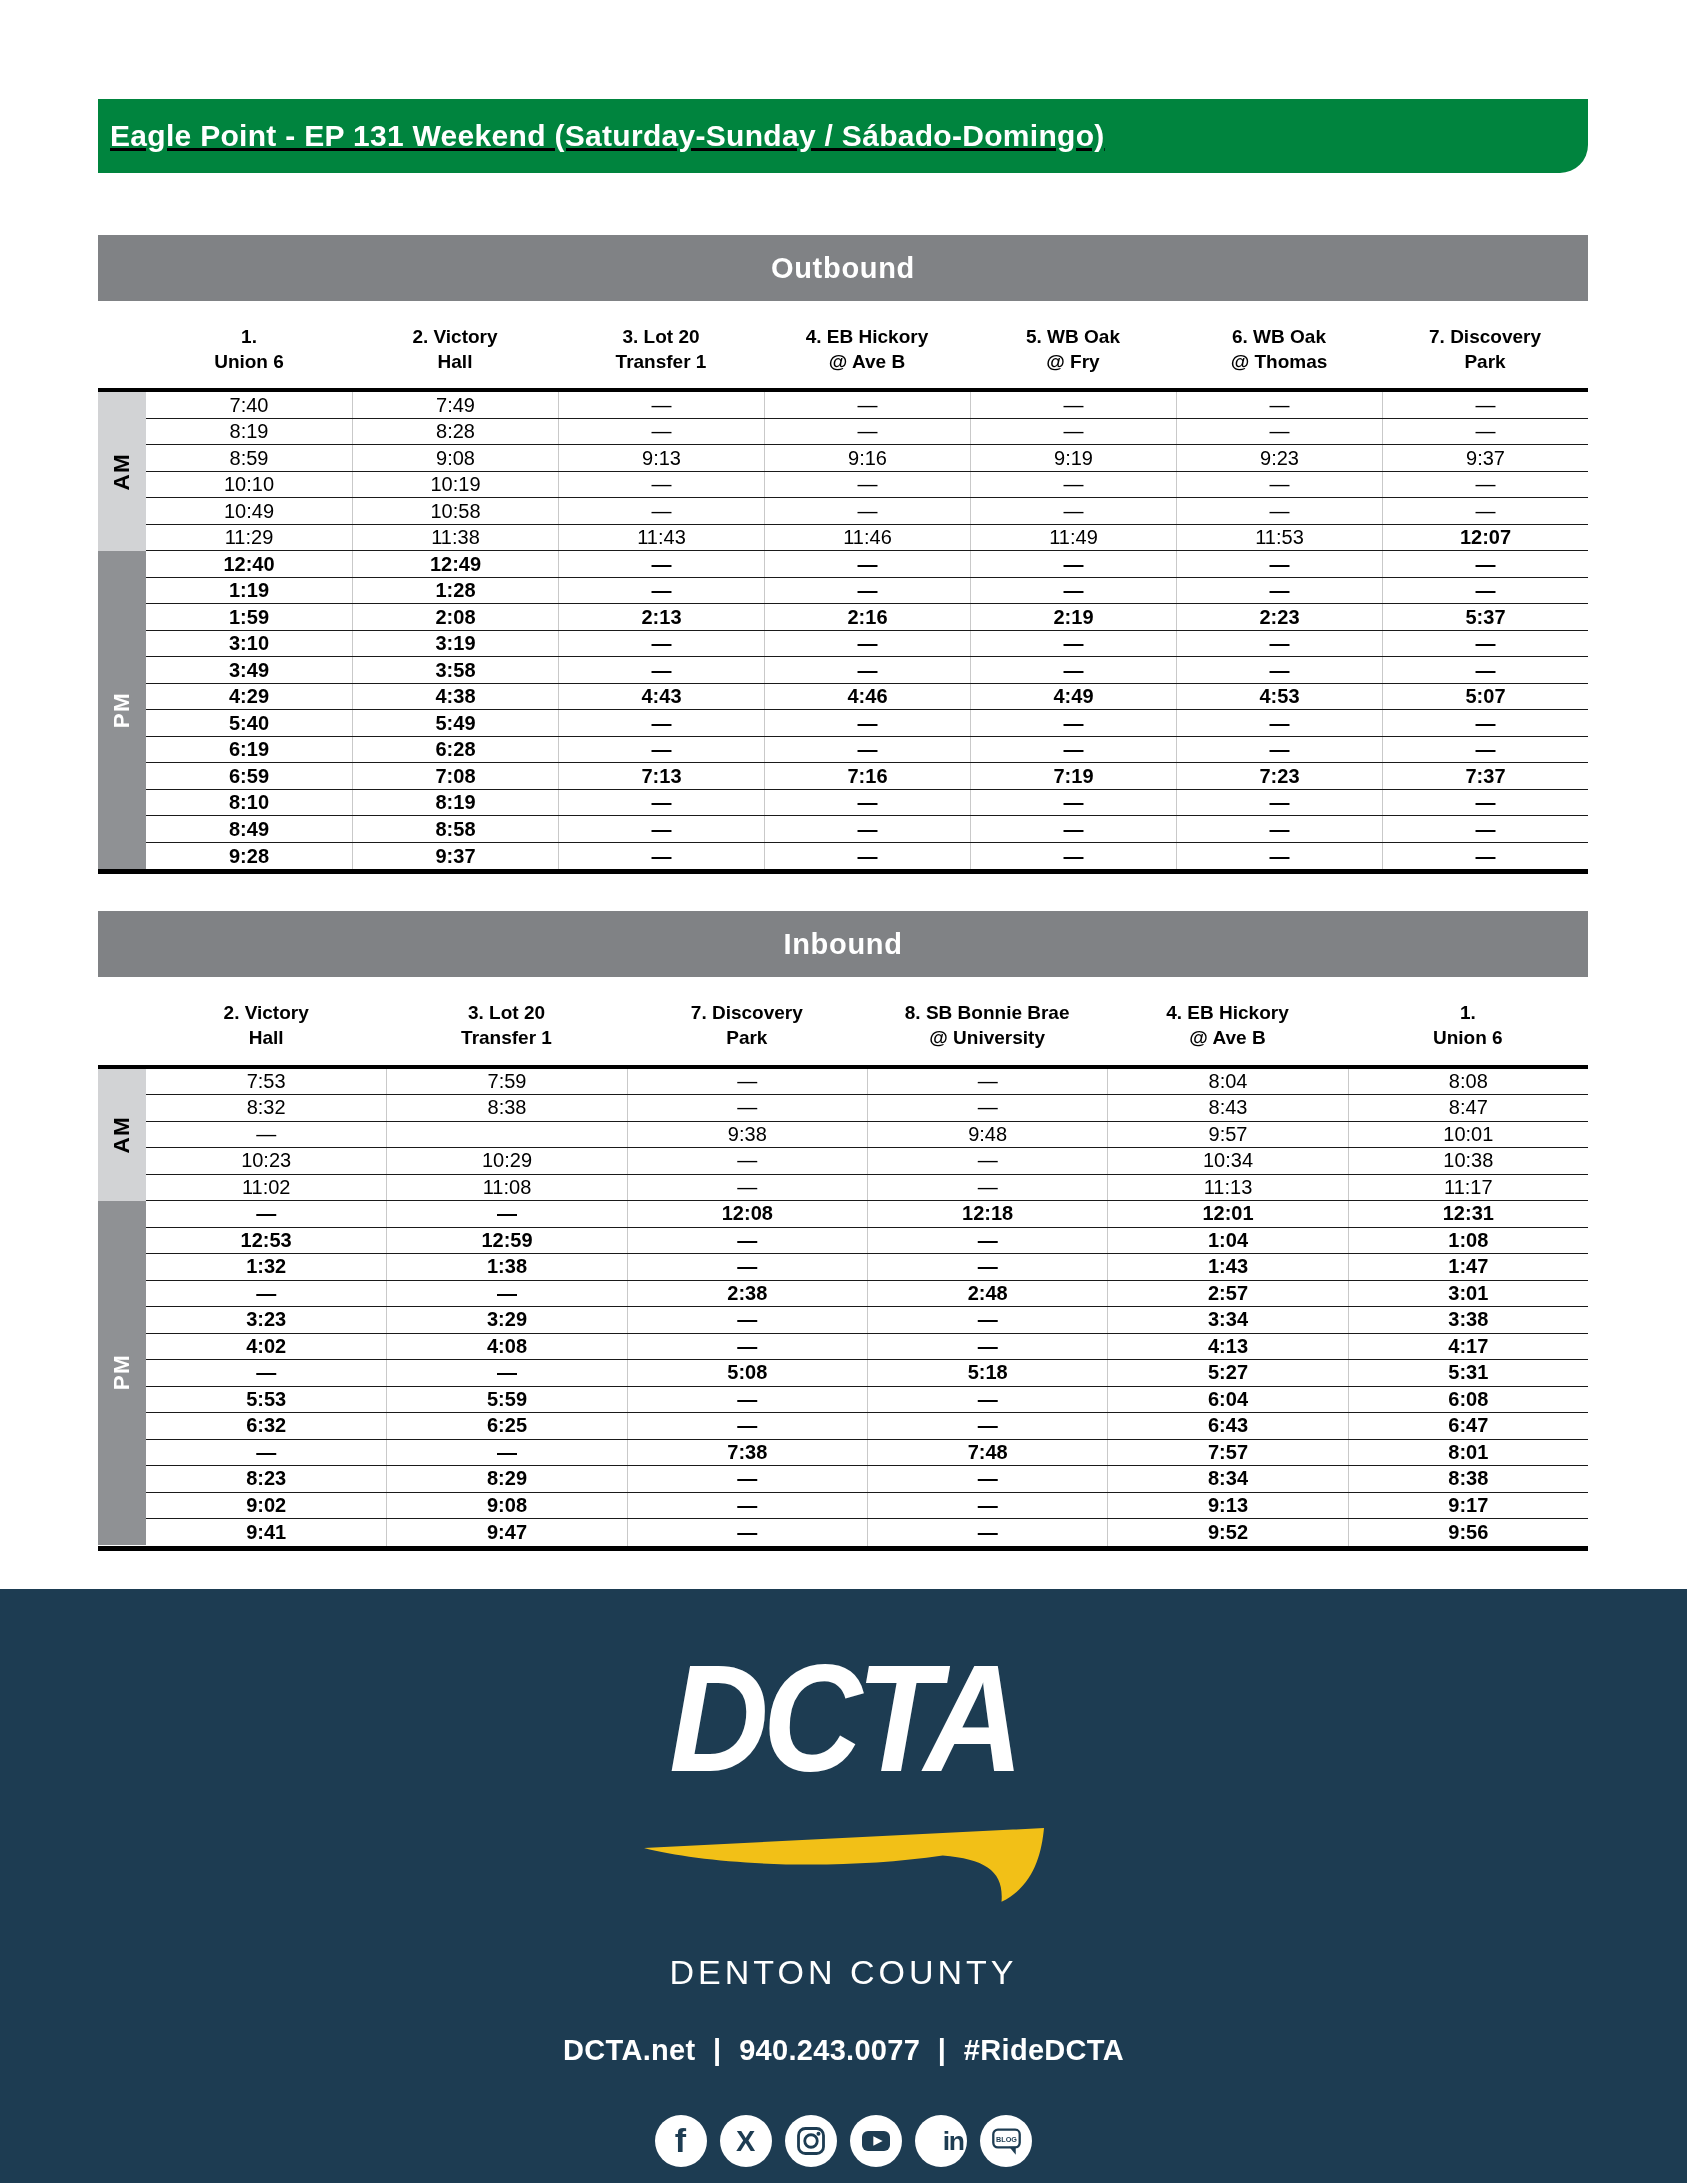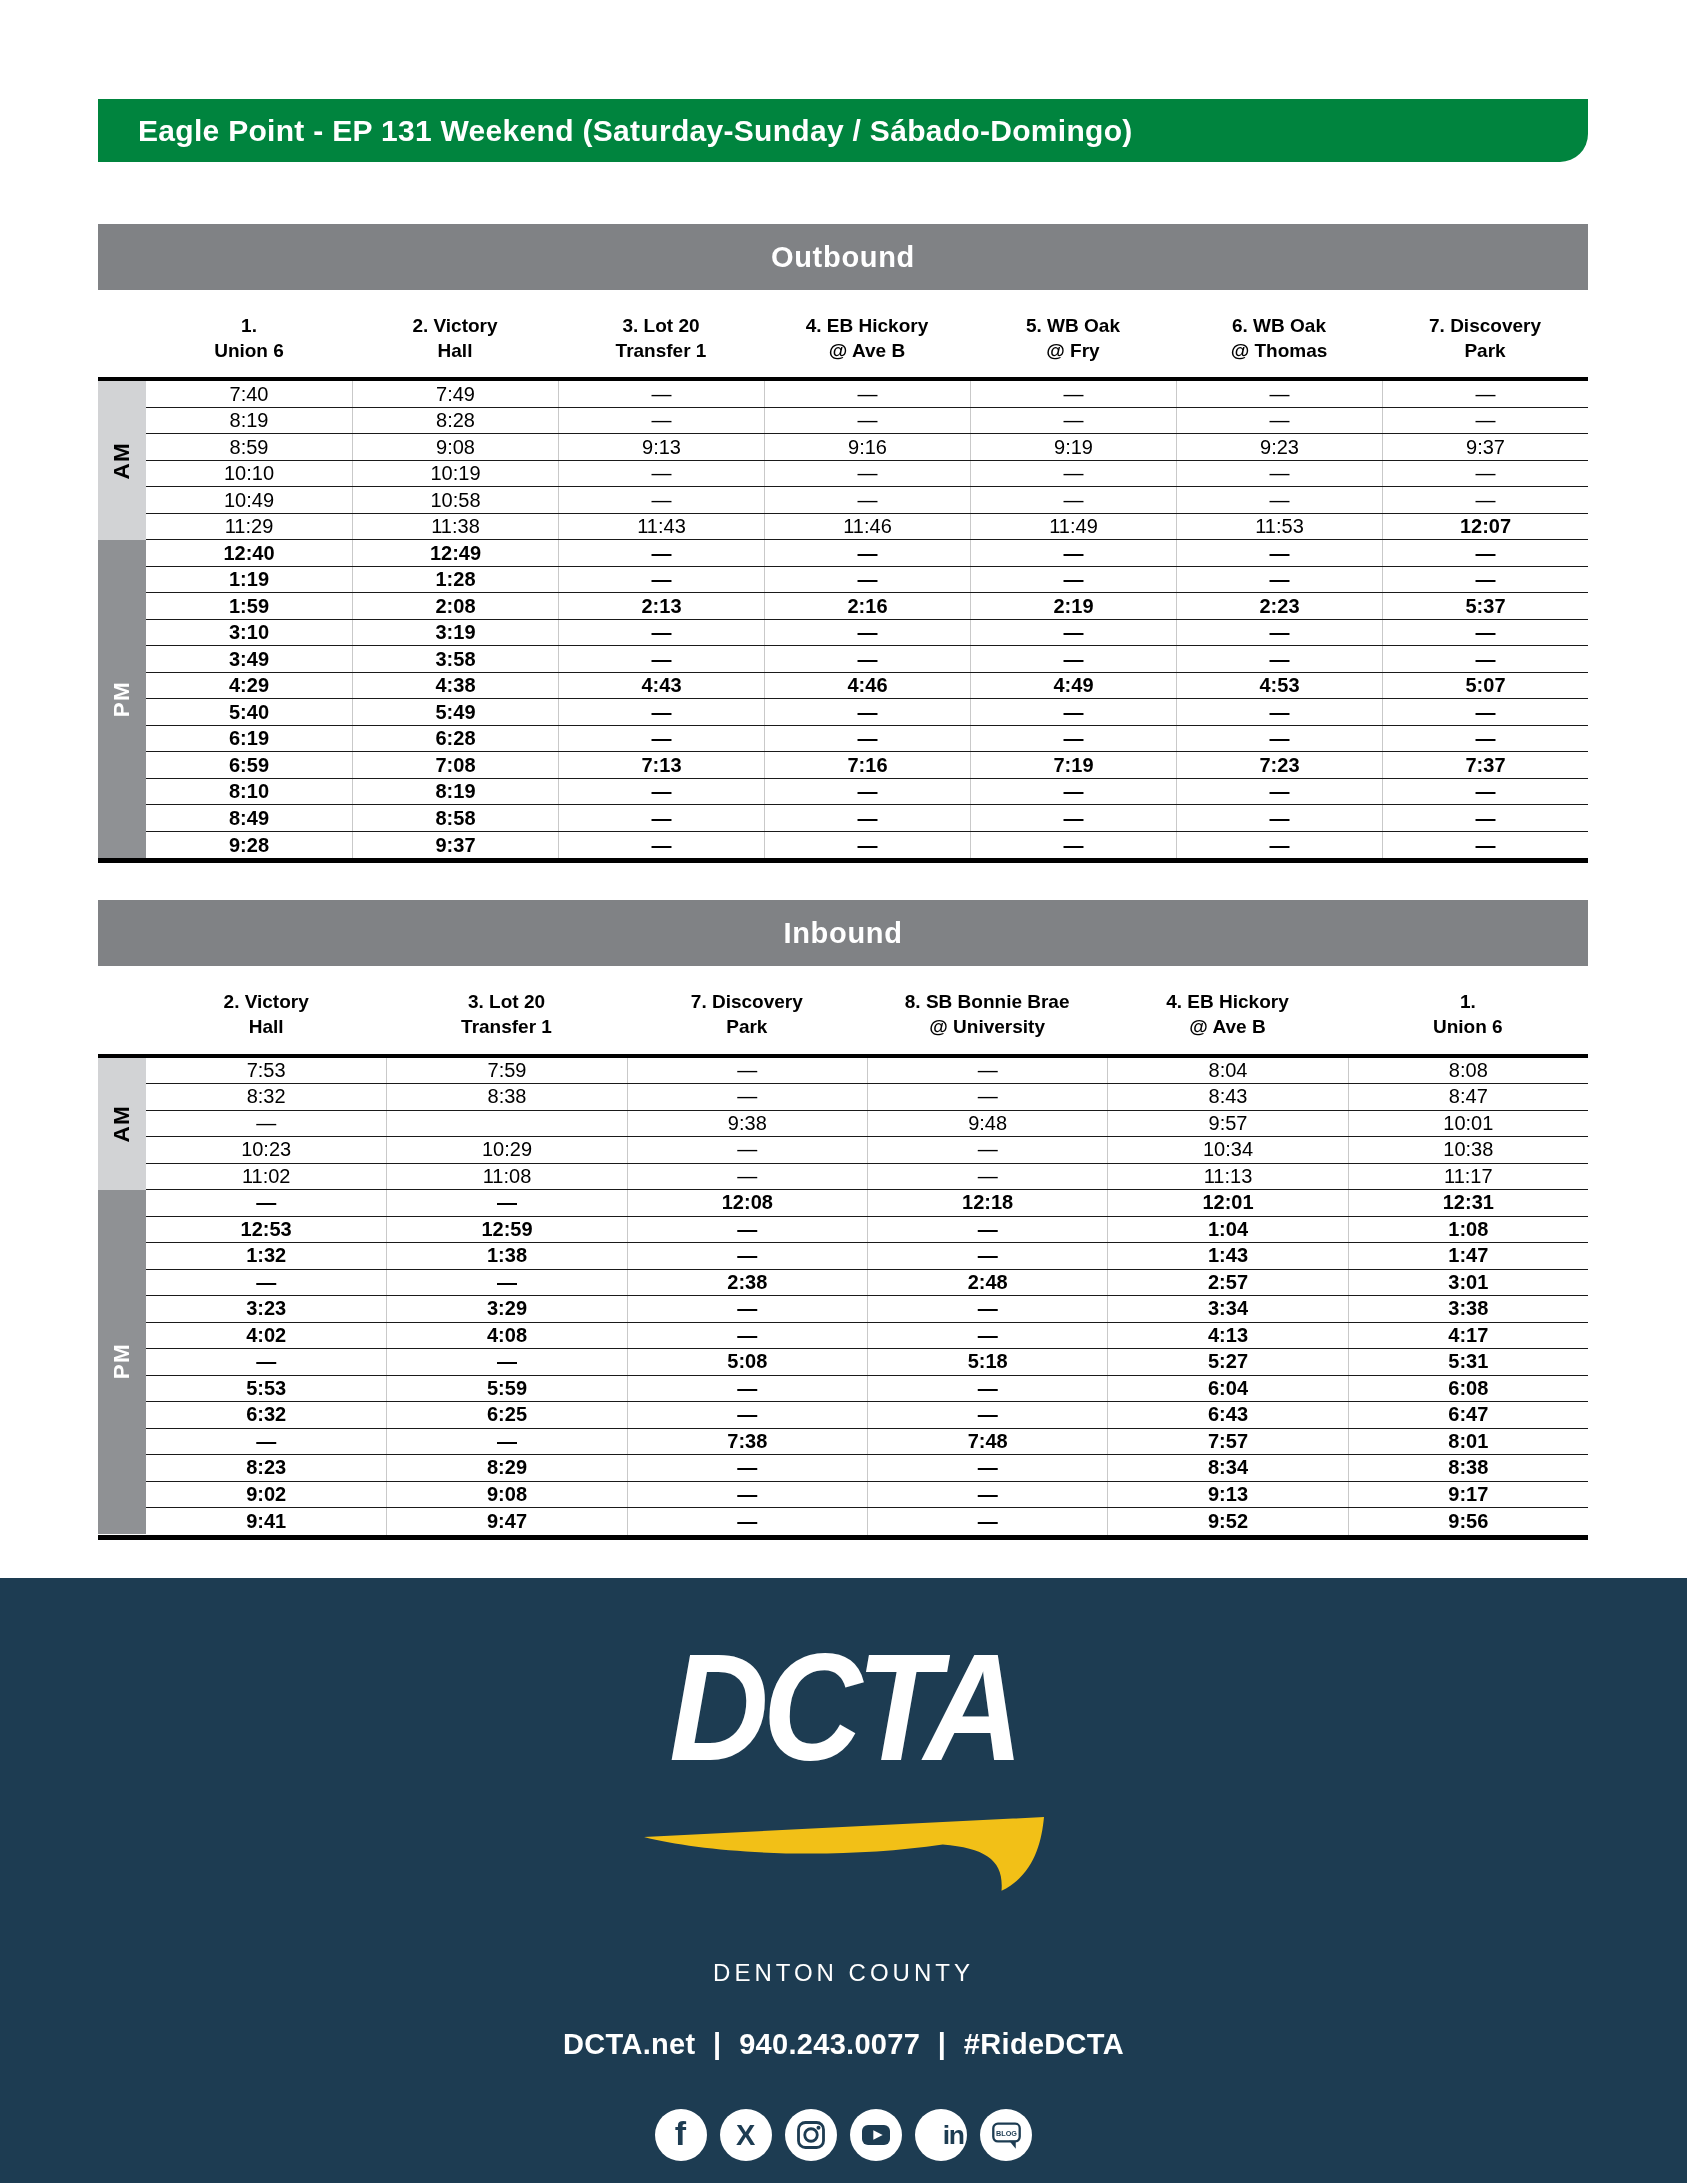--- a/index.html
+++ b/index.html
@@ -11,22 +11,22 @@
     --yellow:#f2c017;
     --line:#1a1a1a;
     --colsep:#c9c9c9;
   }
   *{box-sizing:border-box;margin:0;padding:0;}
   html,body{width:1687px;height:2183px;background:#ffffff;
     font-family:"Liberation Sans", sans-serif;color:#000;overflow:hidden;}
   .content{padding-left:98px;padding-right:99px;}
 
   
-  .title-bar{margin-top:99px;height:63px;background:var(--green);
-    border-radius:0 0 28px 0;display:flex;align-items:center;padding-left:40px;}
+  .title-bar{margin-top:99px;height:74px;background:var(--green);
+    border-radius:0 0 28px 0;display:flex;align-items:center;padding-left:12px;text-decoration:underline;}
   .title-bar h1{color:#fff;font-size:30px;font-weight:700;letter-spacing:0.3px;}
 
   
   .section{margin-top:62px;}
   .section + .section{margin-top:37px;}
   .dir-bar{height:66px;background:var(--bar-gray);display:flex;
     align-items:center;justify-content:center;}
   .dir-bar span{color:#fff;font-size:29px;font-weight:700;letter-spacing:0.7px;}
 
   
@@ -51,21 +51,21 @@
   .cell + .cell{border-left:0.7px solid var(--colsep);}
   .cell.bold{font-weight:700;}
 
   
   .footer{margin-top:38px;height:646px;background:var(--navy);
     display:flex;flex-direction:column;align-items:center;padding-top:66px;}
   .logo{display:flex;flex-direction:column;align-items:center;gap:41px;}
   .logo-text{color:#fff;font-size:153px;font-weight:700;font-style:italic;
     line-height:0.82;letter-spacing:-6.6px;transform:scaleX(0.9);}
   .swoosh{margin-top:6.6px;width:430px;height:75px;}
-  .org{margin-top:24px;text-align:center;color:#fff;font-size:24px;
+  .org{margin-top:6px;text-align:center;color:#fff;font-size:34px;
     font-weight:400;letter-spacing:4px;line-height:1.32;}
   .contact{margin-top:40px;color:#fff;font-size:29px;font-weight:700;
     word-spacing:9.3px;letter-spacing:0.3px;}
   .social{margin-top:48px;display:flex;gap:13.2px;}
   .icon-circle{width:52px;height:52px;border-radius:50%;background:#fff;
     display:flex;align-items:center;justify-content:center;color:var(--navy);}
   .glyph-f{font-size:34px;font-weight:700;margin-top:-2.6px;}
   .glyph-x{font-size:29px;font-weight:700;}
   .glyph-in{font-size:26.5px;font-weight:700;letter-spacing:-1.3px;margin-left:24px;}
   .icon-circle svg{display:block;}

